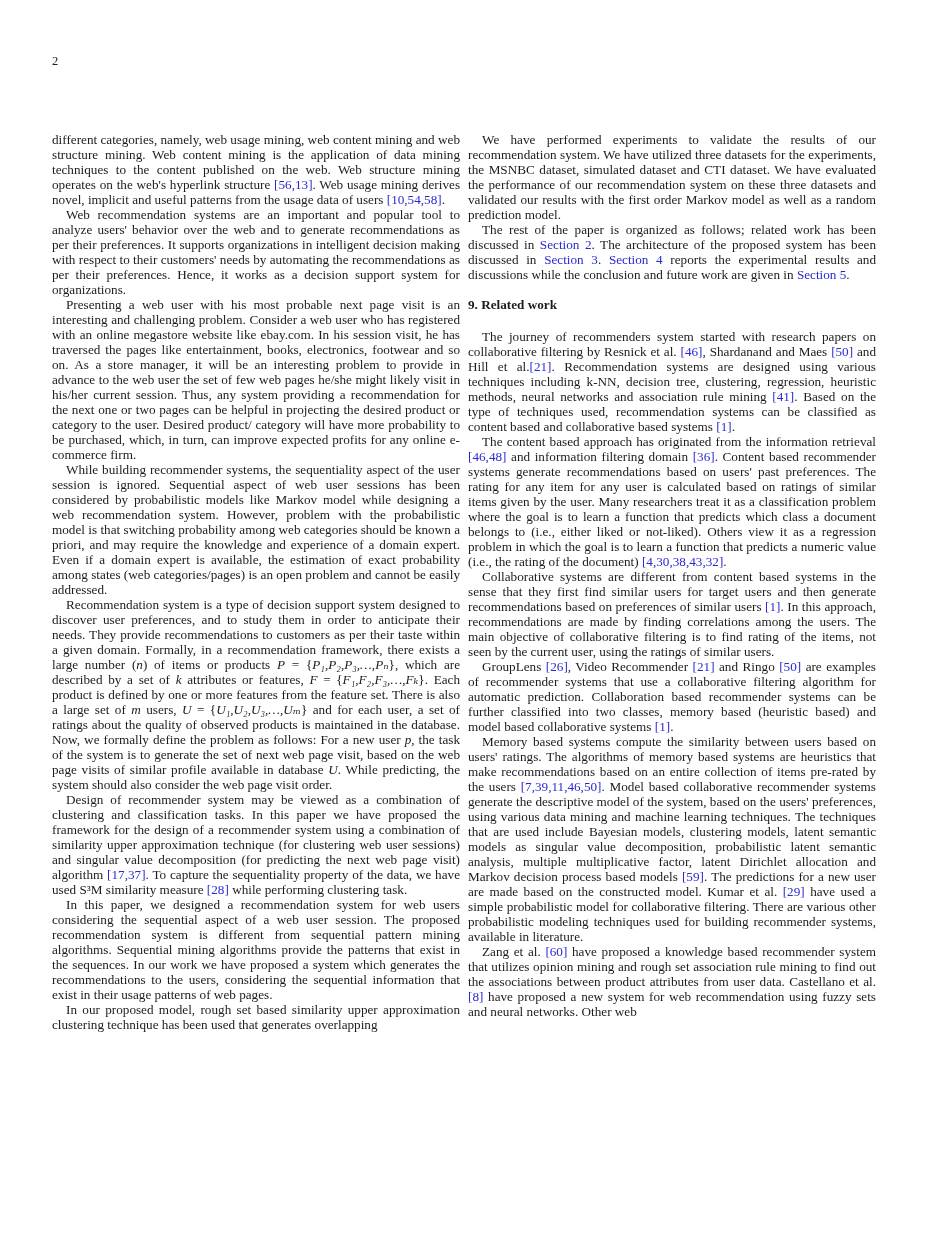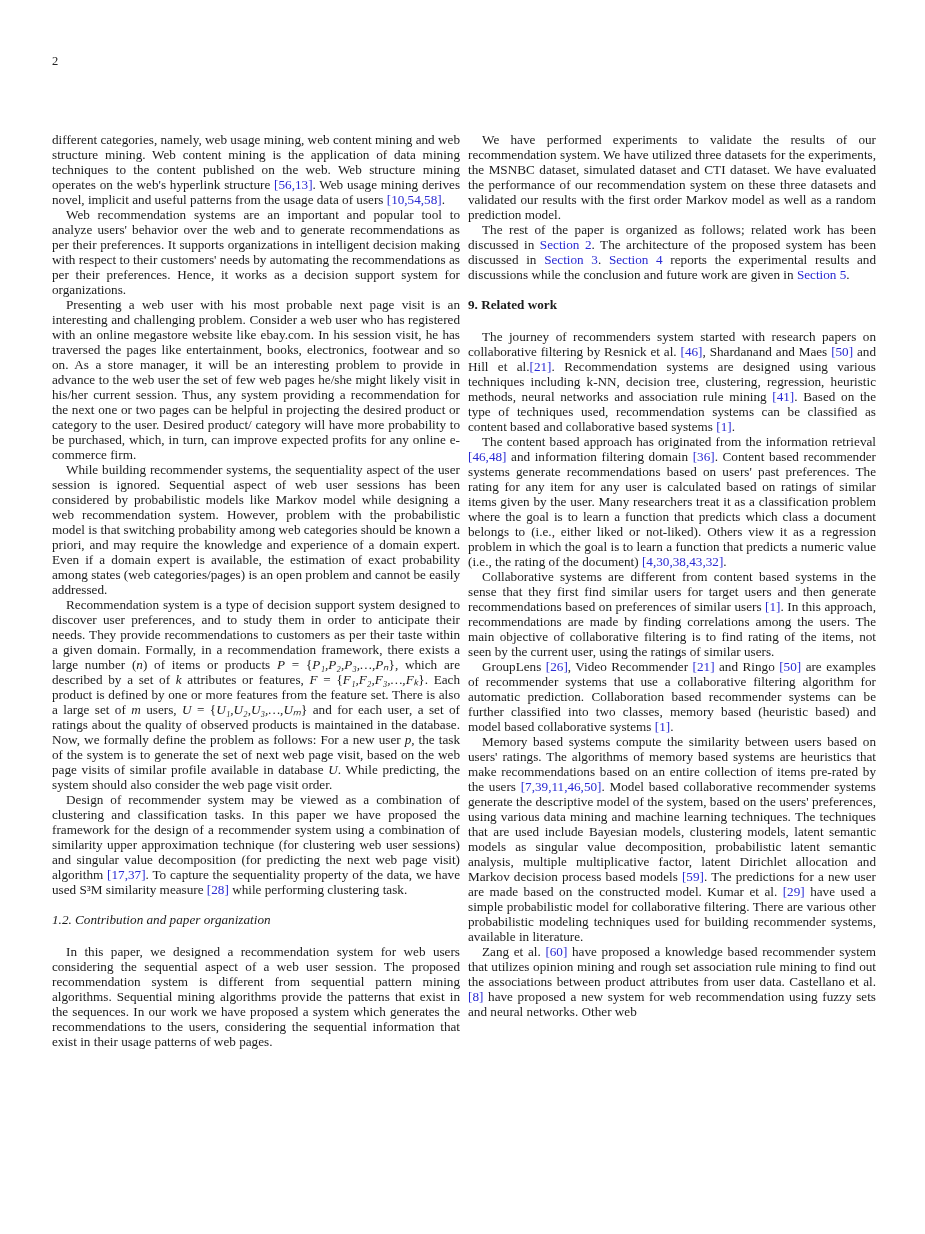--- a/index.html
+++ b/index.html
@@ -36,21 +36,21 @@
     margin-top: 44px;
   }
   .col-left  { left: 52px; }
   .col-right { left: 468px; }
   .para {
     margin: 0;
     font-size: 13.2px;
     line-height: 15px;
     text-align: justify;
   }
-  .para.indent { text-indent: 14px; font-family: Liberation Serif, serif; }
+  .para.indent { text-indent: 14px; }
   .heading {
     font-size: 13.2px;
     line-height: 15px;
     margin: 15px 0 17px 0;
   }
   .h-italic { font-style: italic; font-weight: normal; }
   .h-bold   { font-weight: bold; }
   .cite { color: var(--link-color, #2929d2); cursor: pointer; }
   .math { font-style: italic; }
 </style>
@@ -61,22 +61,22 @@
   <div class="header">
     <span class="page-num">2</span>
   </div>
   <div class="col col-left">
       <p class="para">different categories, namely, web usage mining, web content mining and web structure mining. Web content mining is the application of data mining techniques to the content published on the web. Web structure mining operates on the web's hyperlink structure <span class="cite">[56,13]</span>. Web usage mining derives novel, implicit and useful patterns from the usage data of users <span class="cite">[10,54,58]</span>.</p>
       <p class="para indent">Web recommendation systems are an important and popular tool to analyze users' behavior over the web and to generate recommendations as per their preferences. It supports organizations in intelligent decision making with respect to their customers' needs by automating the recommendations as per their preferences. Hence, it works as a decision support system for organizations.</p>
       <p class="para indent">Presenting a web user with his most probable next page visit is an interesting and challenging problem. Consider a web user who has registered with an online megastore website like ebay.com. In his session visit, he has traversed the pages like entertainment, books, electronics, footwear and so on. As a store manager, it will be an interesting problem to provide in advance to the web user the set of few web pages he/she might likely visit in his/her current session. Thus, any system providing a recommendation for the next one or two pages can be helpful in projecting the desired product or category to the user. Desired product/ category will have more probability to be purchased, which, in turn, can improve expected profits for any online e-commerce firm.</p>
       <p class="para indent">While building recommender systems, the sequentiality aspect of the user session is ignored. Sequential aspect of web user sessions has been considered by probabilistic models like Markov model while designing a web recommendation system. However, problem with the probabilistic model is that switching probability among web categories should be known a priori, and may require the knowledge and experience of a domain expert. Even if a domain expert is available, the estimation of exact probability among states (web categories/pages) is an open problem and cannot be easily addressed.</p>
       <p class="para indent">Recommendation system is a type of decision support system designed to discover user preferences, and to study them in order to anticipate their needs. They provide recommendations to customers as per their taste within a given domain. Formally, in a recommendation framework, there exists a large number (<span class="math">n</span>) of items or products <span class="math">P</span> = {<span class="math">P₁,P₂,P₃,…,Pₙ</span>}, which are described by a set of <span class="math">k</span> attributes or features, <span class="math">F</span> = {<span class="math">F₁,F₂,F₃,…,Fₖ</span>}. Each product is defined by one or more features from the feature set. There is also a large set of <span class="math">m</span> users, <span class="math">U</span> = {<span class="math">U₁,U₂,U₃,…,Uₘ</span>} and for each user, a set of ratings about the quality of observed products is maintained in the database. Now, we formally define the problem as follows: For a new user <span class="math">p</span>, the task of the system is to generate the set of next web page visit, based on the web page visits of similar profile available in database <span class="math">U</span>. While predicting, the system should also consider the web page visit order.</p>
       <p class="para indent">Design of recommender system may be viewed as a combination of clustering and classification tasks. In this paper we have proposed the framework for the design of a recommender system using a combination of similarity upper approximation technique (for clustering web user sessions) and singular value decomposition (for predicting the next web page visit) algorithm <span class="cite">[17,37]</span>. To capture the sequentiality property of the data, we have used S³M similarity measure <span class="cite">[28]</span> while performing clustering task.</p>
-      <div class="heading h-italic">1.2. Contribution and paper organization</div>
       <p class="para indent">In this paper, we designed a recommendation system for web users considering the sequential aspect of a web user session. The proposed recommendation system is different from sequential pattern mining algorithms. Sequential mining algorithms provide the patterns that exist in the sequences. In our work we have proposed a system which generates the recommendations to the users, considering the sequential information that exist in their usage patterns of web pages.</p>
+      <p class="para indent">In our proposed model, rough set based similarity upper approximation clustering technique has been used that generates overlapping</p>
     </div>
   <div class="col col-right">
       <p class="para indent">We have performed experiments to validate the results of our recommendation system. We have utilized three datasets for the experiments, the MSNBC dataset, simulated dataset and CTI dataset. We have evaluated the performance of our recommendation system on these three datasets and validated our results with the first order Markov model as well as a random prediction model.</p>
       <p class="para indent">The rest of the paper is organized as follows; related work has been discussed in <span class="cite">Section 2</span>. The architecture of the proposed system has been discussed in <span class="cite">Section 3</span>. <span class="cite">Section 4</span> reports the experimental results and discussions while the conclusion and future work are given in <span class="cite">Section 5</span>.</p>
       <div class="heading h-bold">9. Related work</div>
       <p class="para indent">The journey of recommenders system started with research papers on collaborative filtering by Resnick et al. <span class="cite">[46]</span>, Shardanand and Maes <span class="cite">[50]</span> and Hill et al.<span class="cite">[21]</span>. Recommendation systems are designed using various techniques including k-NN, decision tree, clustering, regression, heuristic methods, neural networks and association rule mining <span class="cite">[41]</span>. Based on the type of techniques used, recommendation systems can be classified as content based and collaborative based systems <span class="cite">[1]</span>.</p>
       <p class="para indent">The content based approach has originated from the information retrieval <span class="cite">[46,48]</span> and information filtering domain <span class="cite">[36]</span>. Content based recommender systems generate recommendations based on users' past preferences. The rating for any item for any user is calculated based on ratings of similar items given by the user. Many researchers treat it as a classification problem where the goal is to learn a function that predicts which class a document belongs to (i.e., either liked or not-liked). Others view it as a regression problem in which the goal is to learn a function that predicts a numeric value (i.e., the rating of the document) <span class="cite">[4,30,38,43,32]</span>.</p>
       <p class="para indent">Collaborative systems are different from content based systems in the sense that they first find similar users for target users and then generate recommendations based on preferences of similar users <span class="cite">[1]</span>. In this approach, recommendations are made by finding correlations among the users. The main objective of collaborative filtering is to find rating of the items, not seen by the current user, using the ratings of similar users.</p>
       <p class="para indent">GroupLens <span class="cite">[26]</span>, Video Recommender <span class="cite">[21]</span> and Ringo <span class="cite">[50]</span> are examples of recommender systems that use a collaborative filtering algorithm for automatic prediction. Collaboration based recommender systems can be further classified into two classes, memory based (heuristic based) and model based collaborative systems <span class="cite">[1]</span>.</p>
       <p class="para indent">Memory based systems compute the similarity between users based on users' ratings. The algorithms of memory based systems are heuristics that make recommendations based on an entire collection of items pre-rated by the users <span class="cite">[7,39,11,46,50]</span>. Model based collaborative recommender systems generate the descriptive model of the system, based on the users' preferences, using various data mining and machine learning techniques. The techniques that are used include Bayesian models, clustering models, latent semantic models as singular value decomposition, probabilistic latent semantic analysis, multiple multiplicative factor, latent Dirichlet allocation and Markov decision process based models <span class="cite">[59]</span>. The predictions for a new user are made based on the constructed model. Kumar et al. <span class="cite">[29]</span> have used a simple probabilistic model for collaborative filtering. There are various other probabilistic modeling techniques used for building recommender systems, available in literature.</p>

